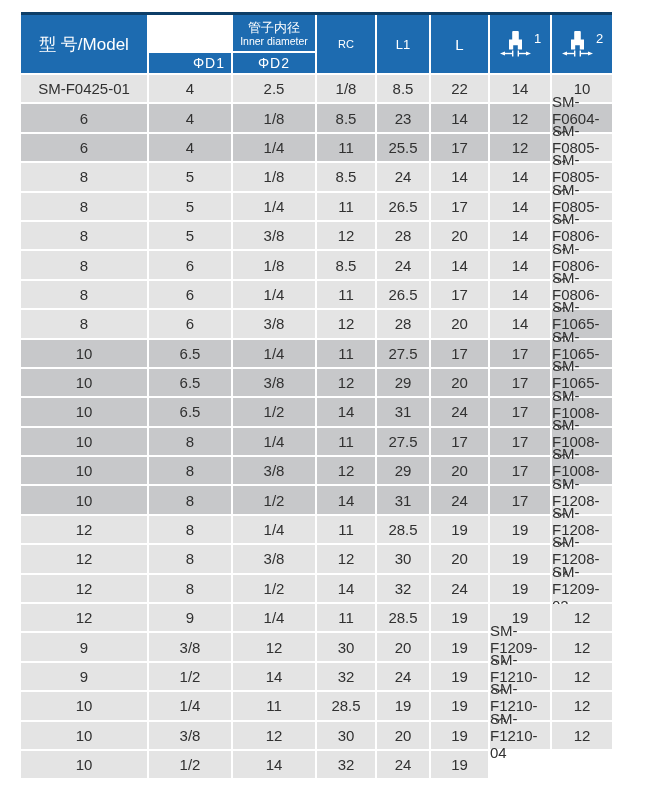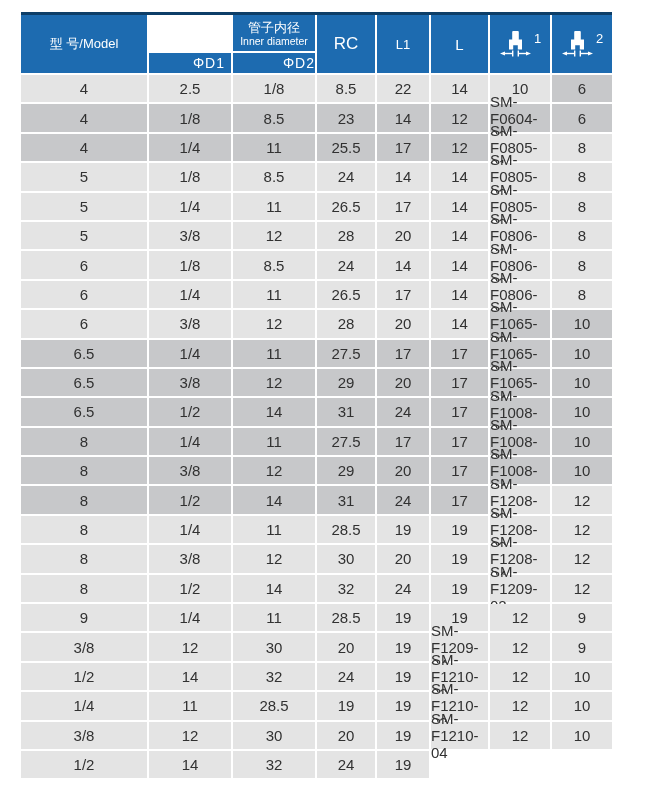--- a/index.html
+++ b/index.html
@@ -27,26 +27,26 @@
     background: #ffffff;
   }
   .hcell {
     background: #1d6bb0;
     color: #ffffff;
     display: flex;
     align-items: center;
     justify-content: center;
     text-align: center;
   }
-  .hc-model   { grid-column: 1; grid-row: 1 / 3; font-size: 13px; }
+  .hc-model   { grid-column: 1; grid-row: 1 / 3; font-size: 17px; }
   .hc-outer   { grid-column: 2; grid-row: 1; flex-direction: column; margin-top: 40px; }
   .hc-inner   { grid-column: 3; grid-row: 1; flex-direction: column; }
   .hc-d1      { grid-column: 2; grid-row: 2; font-size: 14px; letter-spacing: 1px; padding-left: 38px; }
-  .hc-d2      { grid-column: 3; grid-row: 2; font-size: 14px; letter-spacing: 1px; justify-content: flex-end; }
-  .hc-rc      { grid-column: 4; grid-row: 1 / 3; font-size: 17px; }
+  .hc-d2      { grid-column: 3; grid-row: 2; font-size: 14px; letter-spacing: 1px; }
+  .hc-rc      { grid-column: 4; grid-row: 1 / 3; font-size: 11px; }
   .hc-l1      { grid-column: 5; grid-row: 1 / 3; font-size: 13px; }
   .hc-l       { grid-column: 6; grid-row: 1 / 3; font-size: 15px; }
   .hc-w1      { grid-column: 7; grid-row: 1 / 3; }
   .hc-w2      { grid-column: 8; grid-row: 1 / 3; }
   .cn-label   { font-size: 13px; line-height: 15px; }
   .en-label   { font-size: 10.5px; line-height: 12px; }
   .wrench-box { display: flex; align-items: flex-start; justify-content: center; }
   .wrench-box svg { display: block; }
   .sup-num    { font-size: 13px; line-height: 13px; margin: 2px 0 0 1px; }
   .cell {
@@ -126,20 +126,21 @@
           <line x1="19.3" y1="20.5" x2="19.3" y2="26.5" stroke="#ffffff" stroke-width="1.4"></line>
           <line x1="13" y1="23.5" x2="4" y2="23.5" stroke="#ffffff" stroke-width="1.4"></line>
           <polygon points="1,23.5 6,21.6 6,25.4" fill="#ffffff"></polygon>
           <line x1="20" y1="23.5" x2="29" y2="23.5" stroke="#ffffff" stroke-width="1.4"></line>
           <polygon points="32,23.5 27,21.6 27,25.4" fill="#ffffff"></polygon>
         </svg>
         <span class="sup-num">2</span>
       </span>
     </div>
 
+  <div class="cell light">SM-F0425-01</div>
   <div class="cell light">4</div>
   <div class="cell light">2.5</div>
   <div class="cell light">1/8</div>
   <div class="cell light">8.5</div>
   <div class="cell light">22</div>
   <div class="cell light">14</div>
   <div class="cell light">10</div>
 
   <div class="cell dark">6</div>
   <div class="cell dark">4</div>

